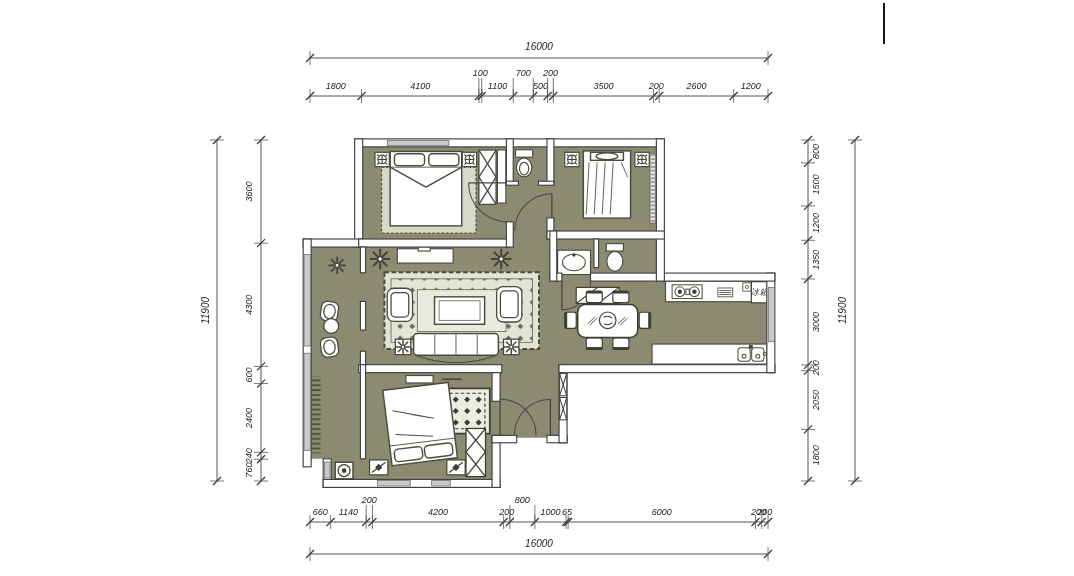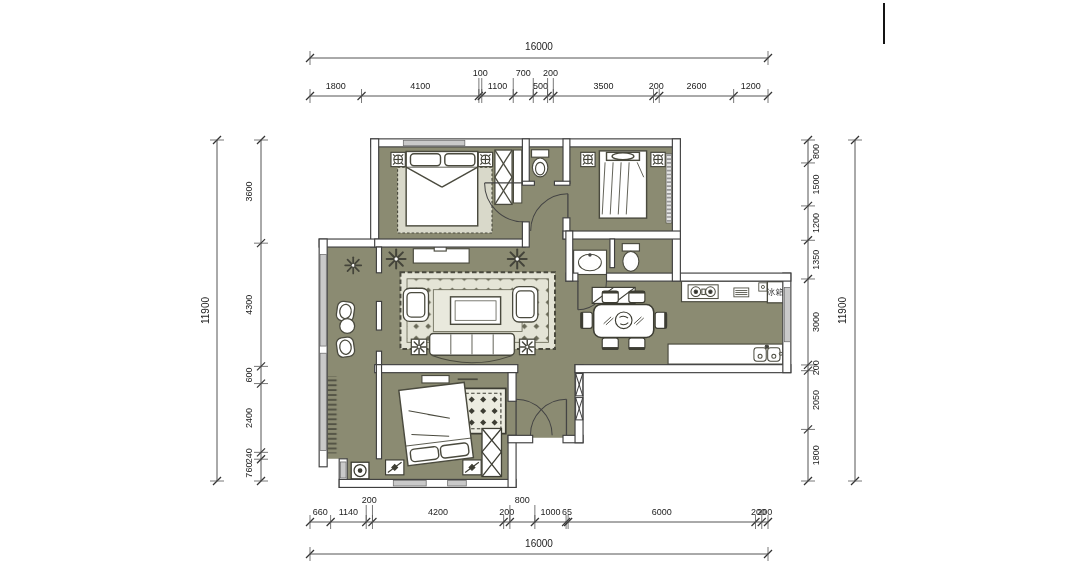--- a/index.html
+++ b/index.html
@@ -1,22 +1,22 @@
 <!DOCTYPE html>
 <html><head>
 <meta charset="utf-8">
 <style>
   html,body{margin:0;padding:0;background:#fff;}
   .page{position:relative;width:1074px;height:568px;background:#ffffff;overflow:hidden;
-        font-family:"Liberation Sans", sans-serif;}
+        font-family:"Liberation Sans", sans-serif;font-style:italic;}
   svg{display:block;}
   .dim{position:absolute;}
   .dim text{font-family:"Liberation Sans", sans-serif;fill:#222;}
   .stray{position:absolute;left:883px;top:3px;width:2px;height:41px;background:#141414;}
-  .planwrap{position:absolute;left:316px;top:130px;width:478px;height:362px;}
+  .planwrap{position:absolute;left:300px;top:130px;width:478px;height:362px;}
 </style>
 </head>
 <body>
 
 <div class="page">
 
   <svg class="dim" id="dimTop" style="left:298px;top:28px" width="480" height="78">
       <line x1="12" y1="30" x2="470" y2="30" stroke="#555555" stroke-width="1"></line>
       <line x1="8" y1="34" x2="16" y2="26" stroke="#333" stroke-width="1.2"></line>
       <line x1="466" y1="34" x2="474" y2="26" stroke="#333" stroke-width="1.2"></line>

